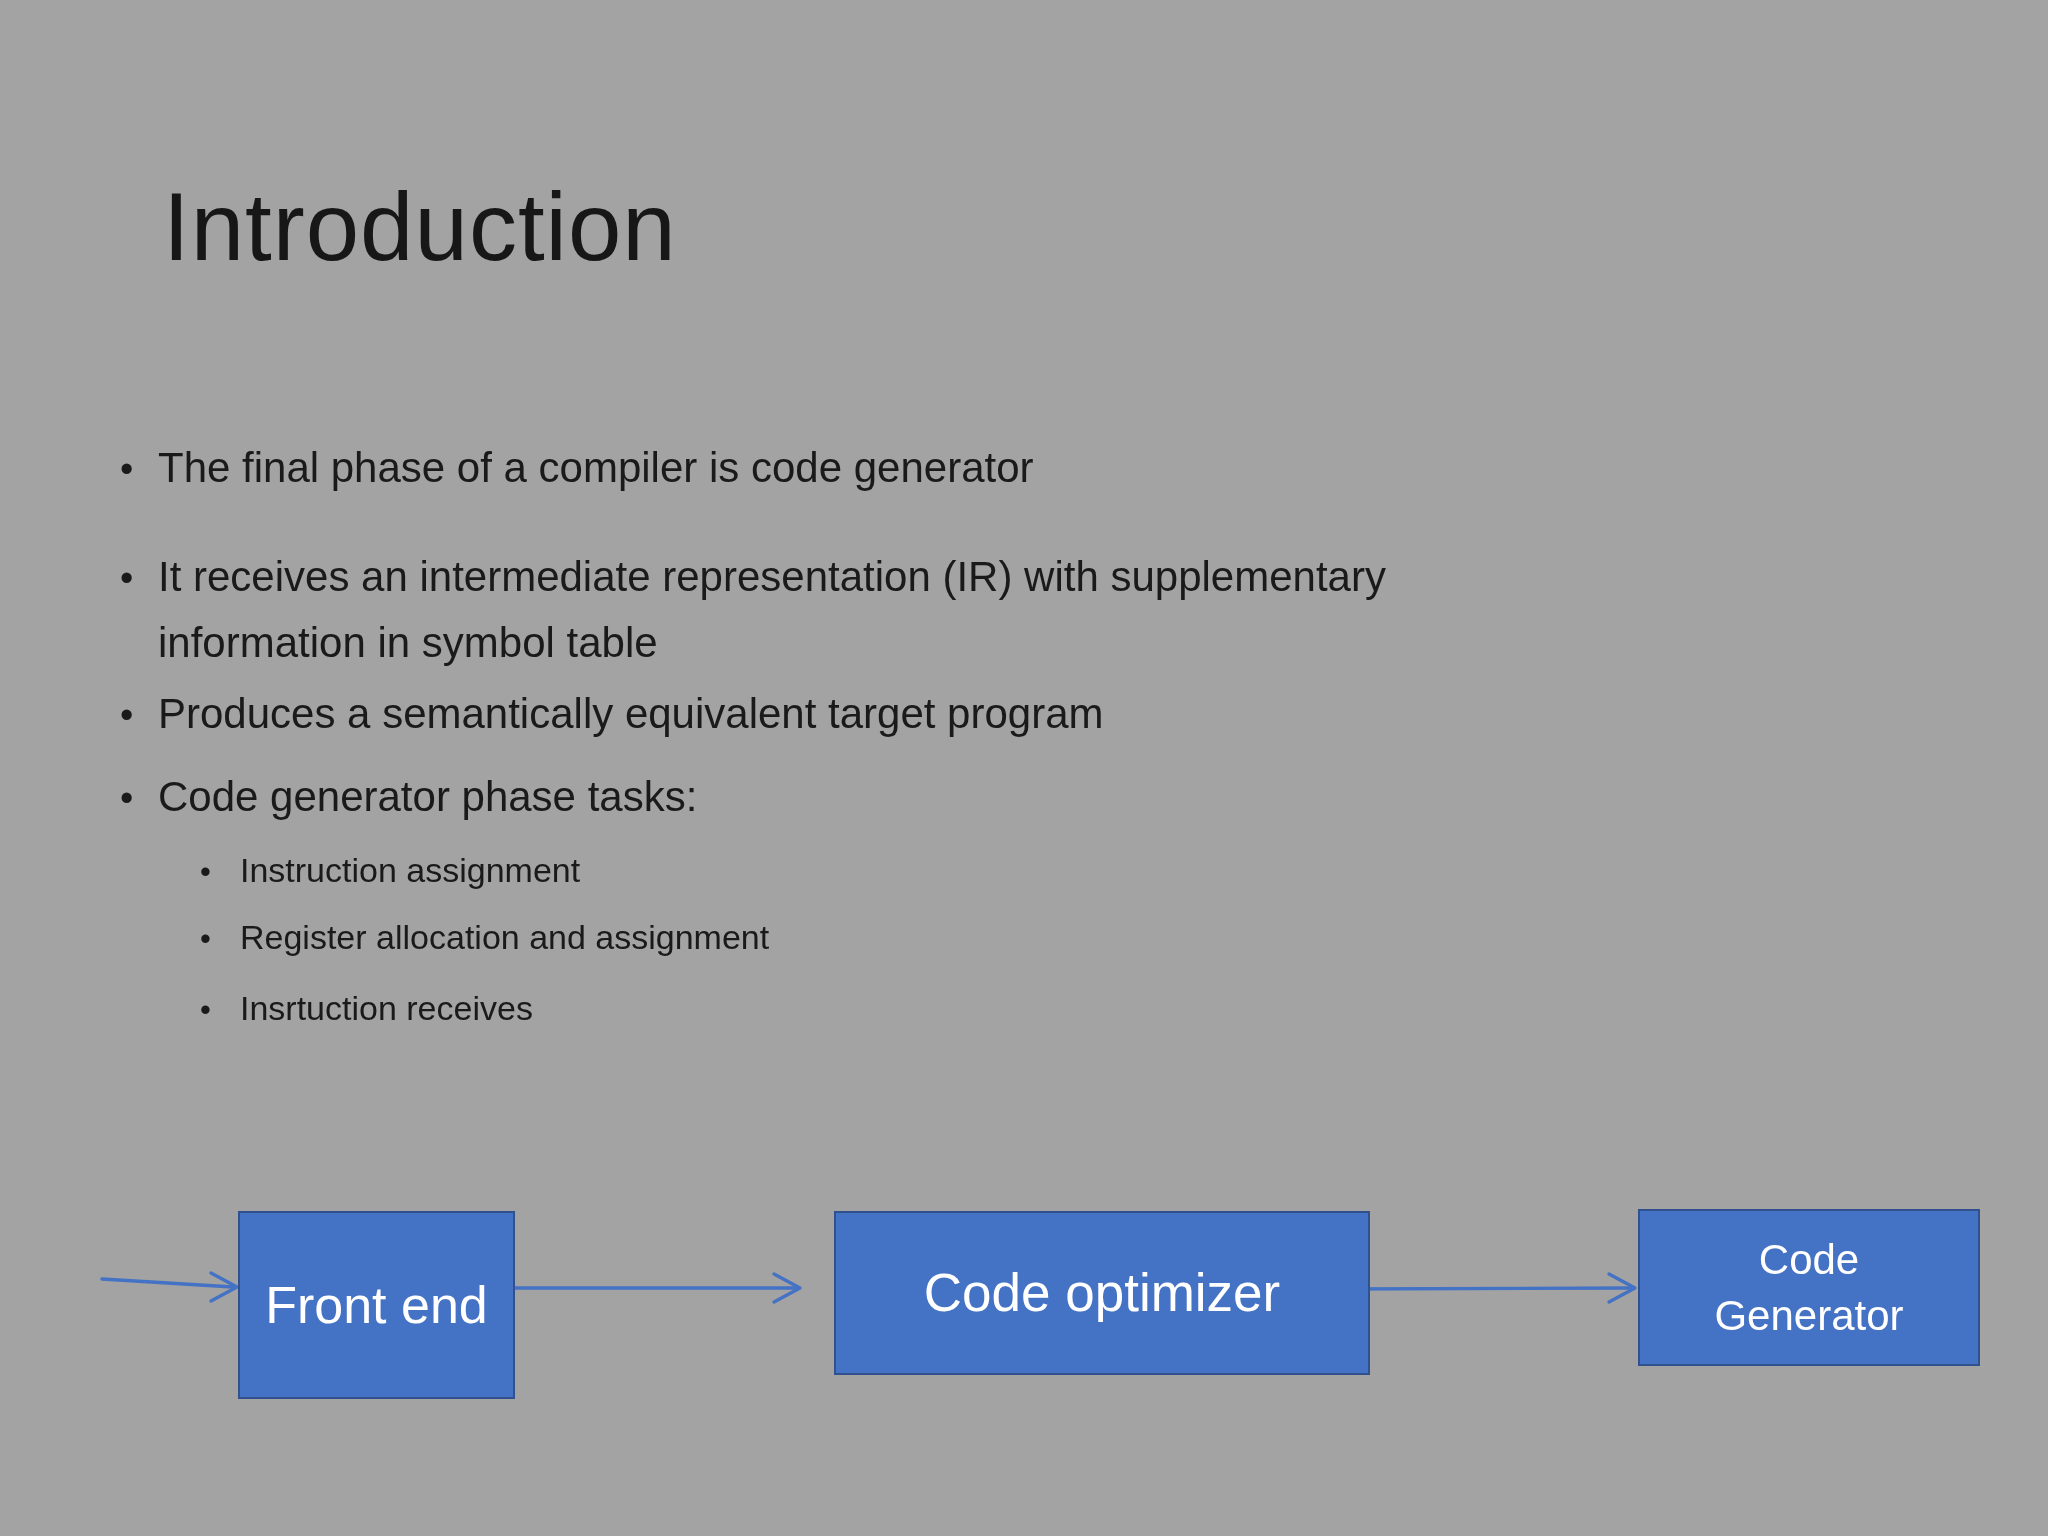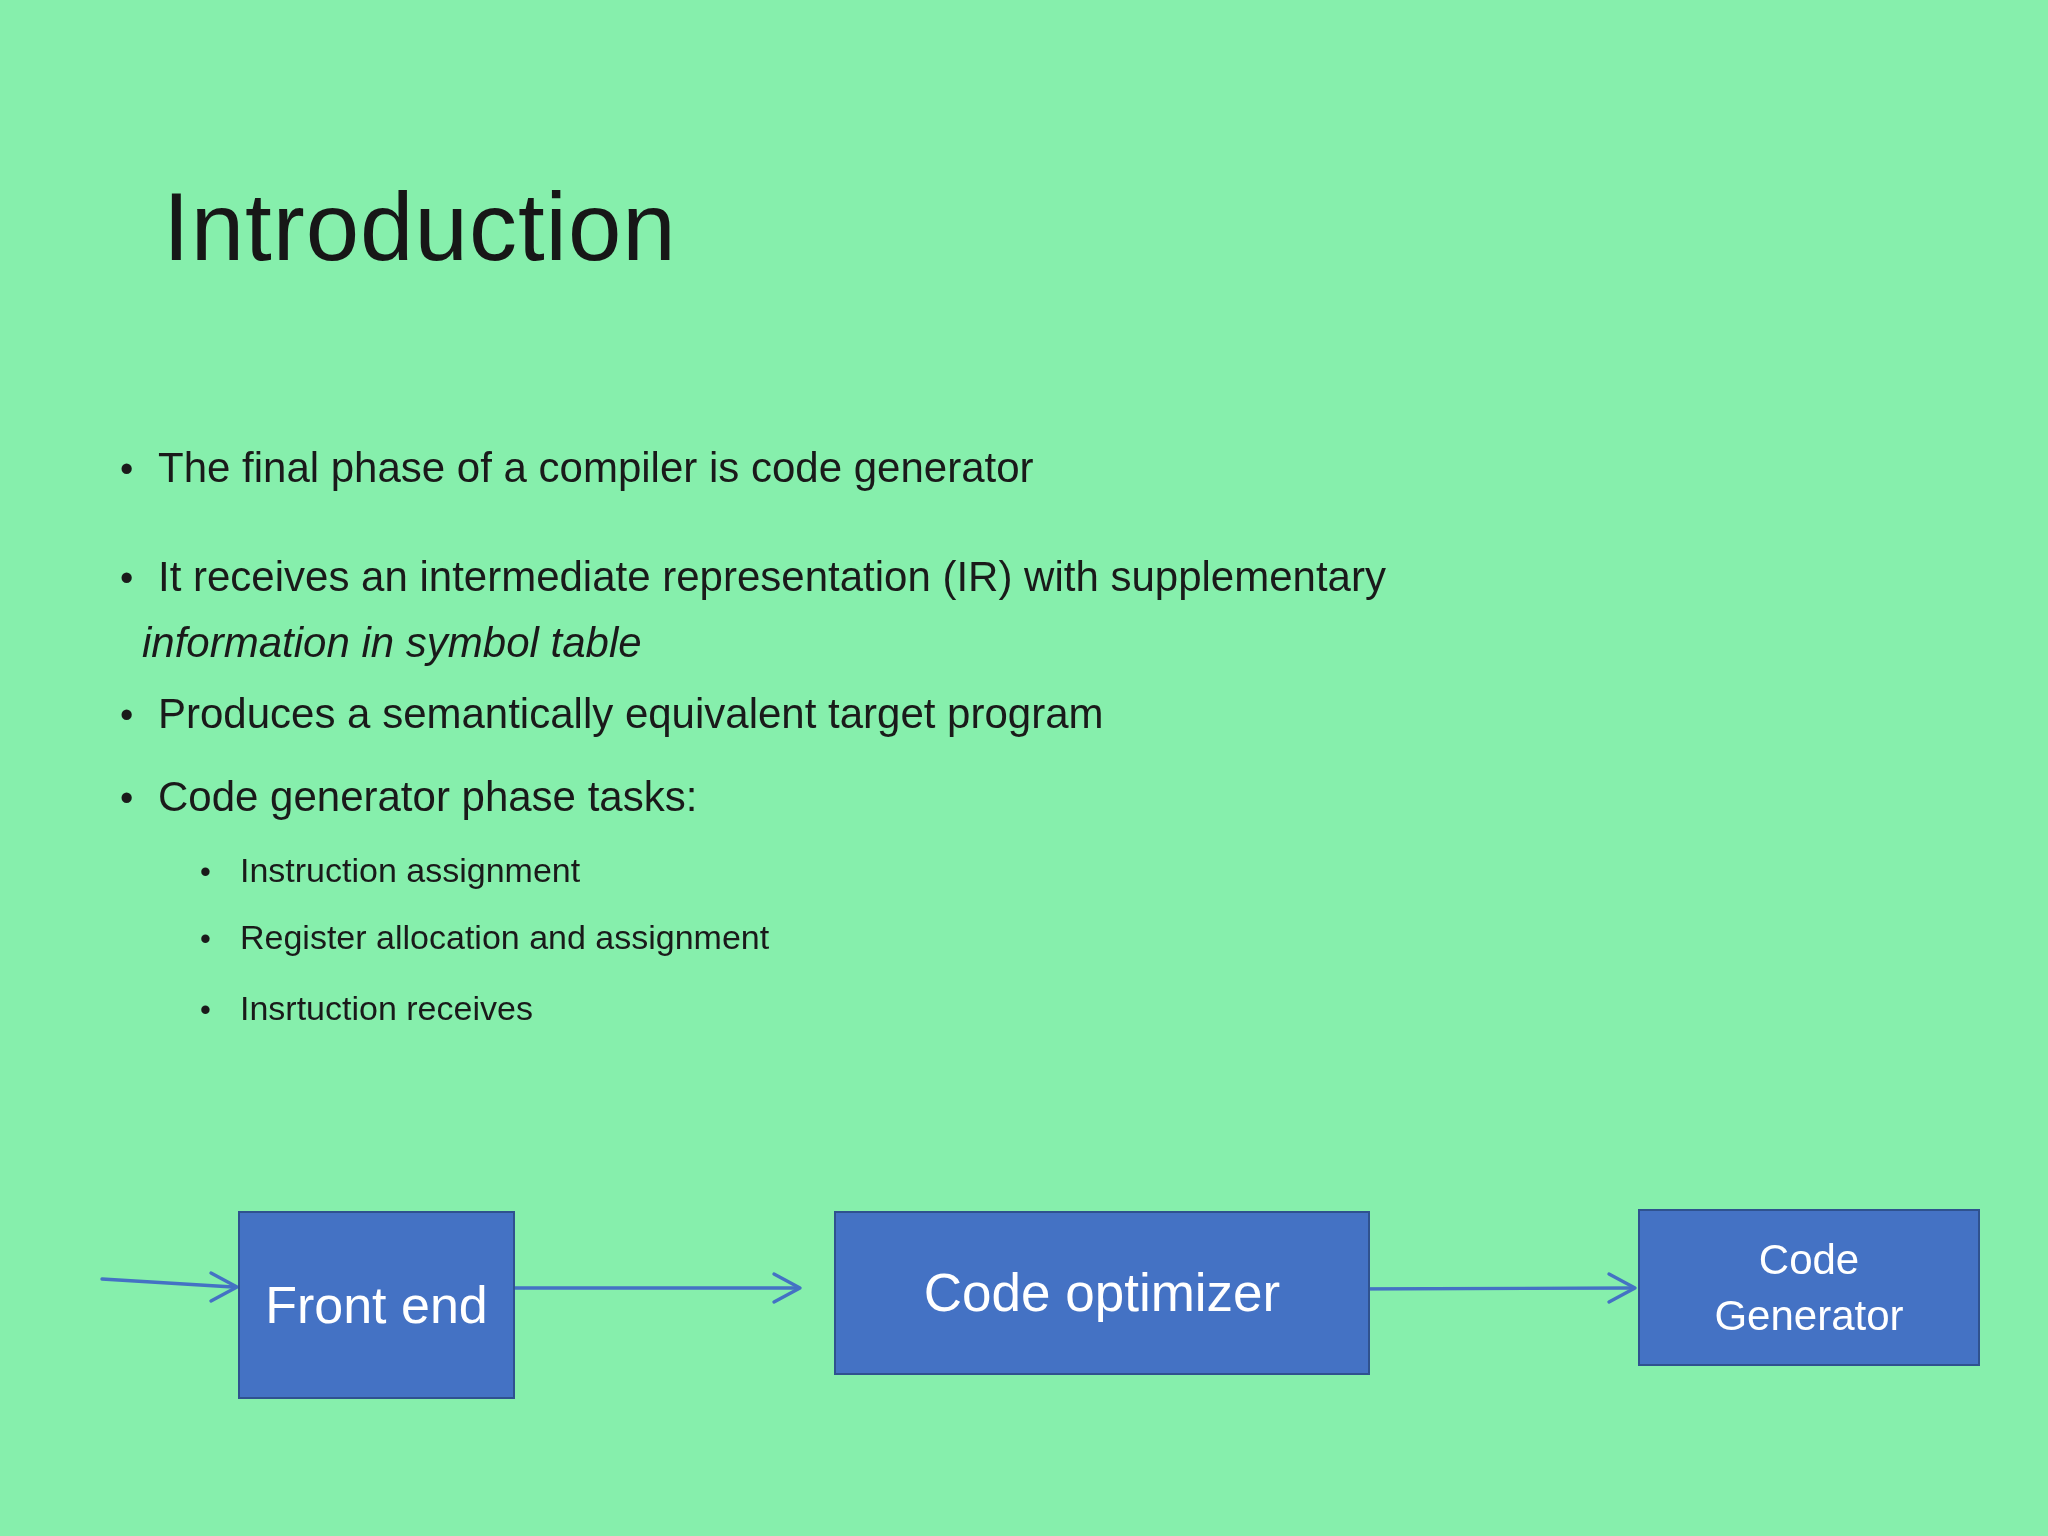--- a/index.html
+++ b/index.html
@@ -4,21 +4,21 @@
 <style>
   html, body {
     margin: 0;
     padding: 0;
     background: #ffffff;
   }
   .slide {
     position: relative;
     width: 2048px;
     height: 1536px;
-    background: #86efac;
+    background: #a3a3a3;
     overflow: hidden;
     font-family: "Liberation Sans", sans-serif;
     color: #1a1a1a;
   }
   .title {
     position: absolute;
     left: 163px;
     top: 179px;
     font-size: 96px;
     line-height: 1;
@@ -28,21 +28,21 @@
     white-space: nowrap;
   }
   .bullet-row {
     position: absolute;
     line-height: 1;
     white-space: nowrap;
     display: flex;
     align-items: baseline;
   }
   .bullet-row.l1 { left: 120px; font-size: 42px; }
-  .bullet-row.l1.cont { left: 142px; font-style: italic; }
+  .bullet-row.l1.cont { left: 158px; }
   .bullet-row.l2 { left: 200px; font-size: 34px; }
   .bullet-row .dot {
     display: inline-block;
     flex: 0 0 auto;
   }
   .bullet-row.l1 .dot { width: 38px; font-size: 38px; }
   .bullet-row.l2 .dot { width: 40px; font-size: 31px; }
   .b1 { top: 447px; }
   .b2a { top: 556px; }
   .b2b { top: 622px; }

